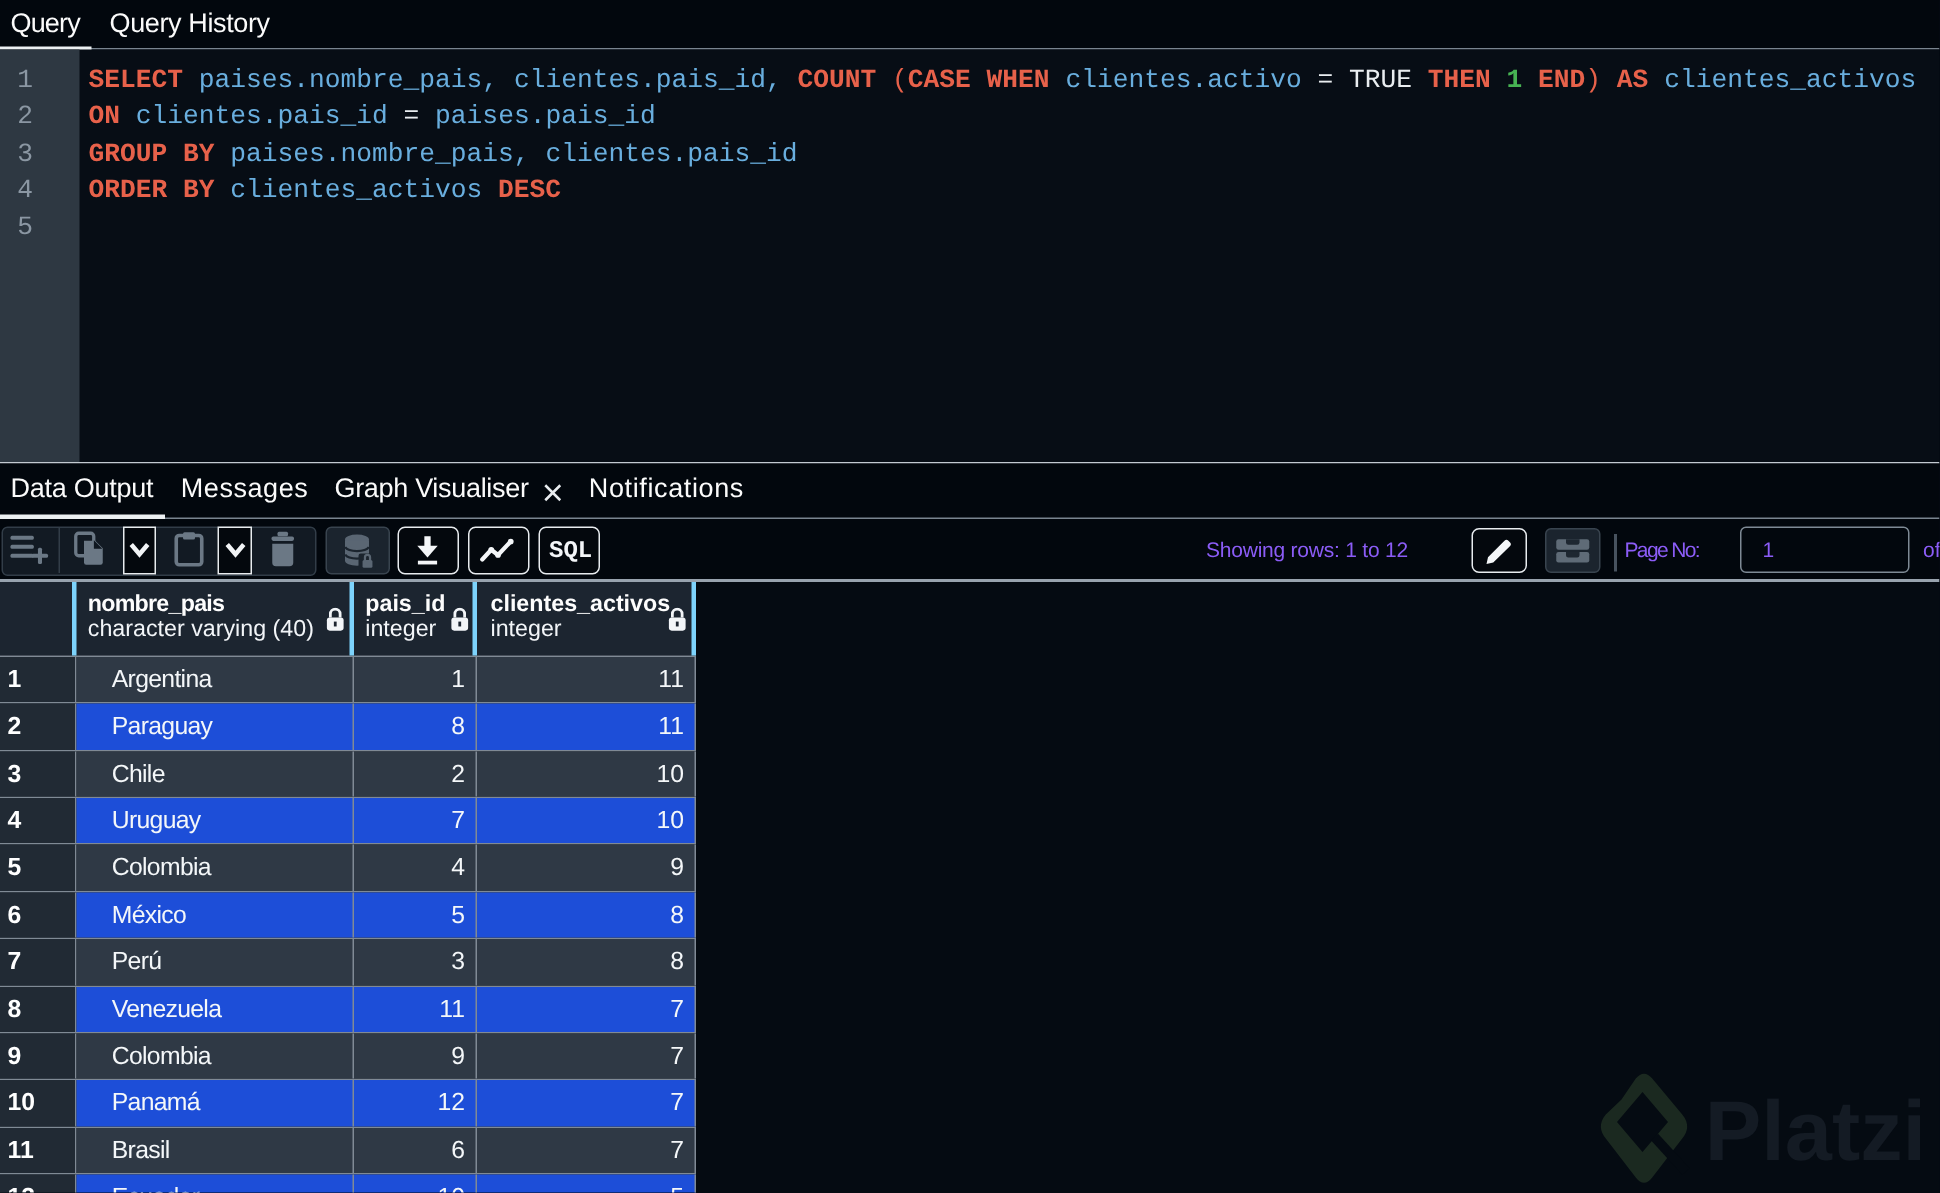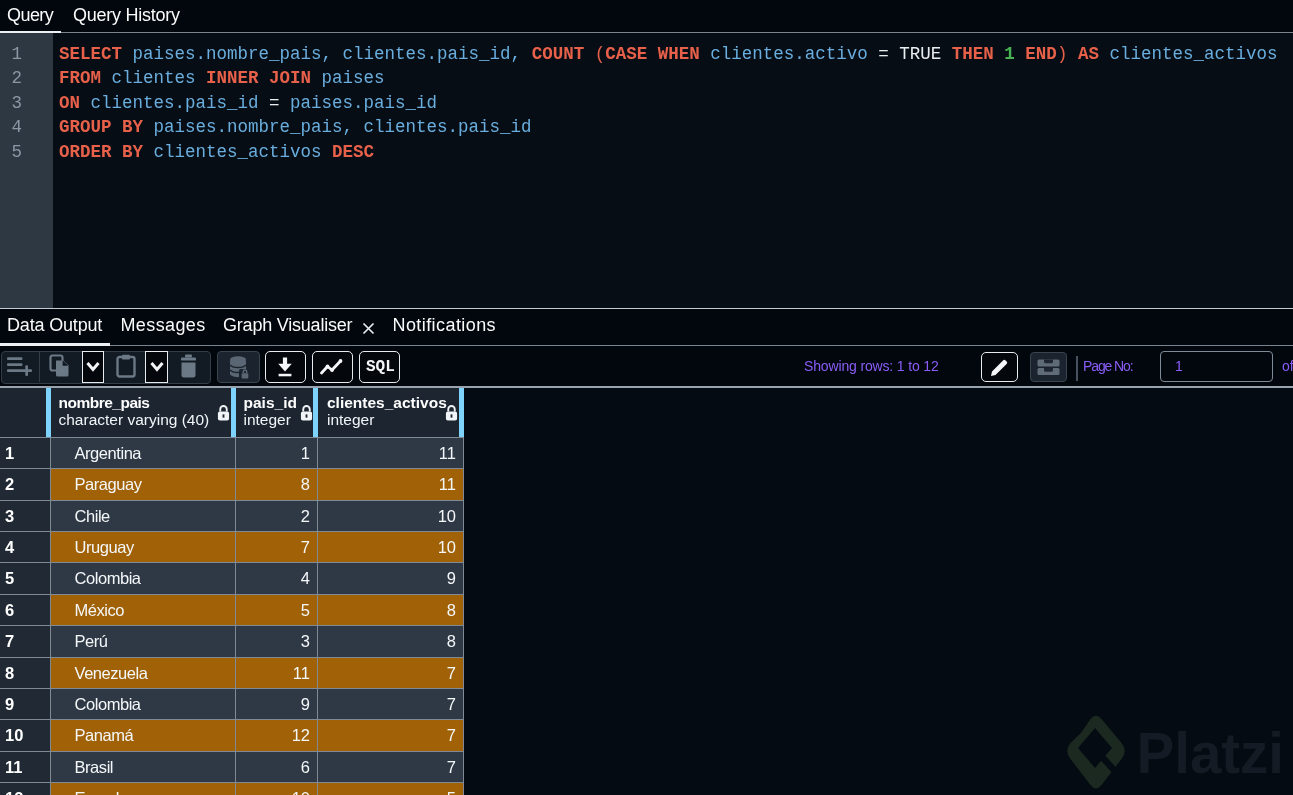--- a/index.html
+++ b/index.html
@@ -37,26 +37,26 @@
   #toolbar { position:absolute; top:346px; left:0; width:1293px; height:40px; background:#02070d; }
   .grp { position:absolute; top:4.5px; height:33px; border:1px solid #323d48; border-radius:4px; background:#121a23; }
   .btnw { position:absolute; top:5px; height:32px; border:1.5px solid #e8ecef; border-radius:5px; background:#04080d; }
   .btng { position:absolute; top:5px; height:32px; border:1px solid #39444f; border-radius:4px; background:#1b242e; }
   .lbl { position:absolute; font-size:14px; color:#8b5cf6; line-height:40px; }
 
   
   #gridline { position:absolute; top:385.8px; left:0; width:1293px; height:2px; background:#98a3ae; }
   #grid { position:absolute; top:387.8px; left:0; width:464px; }
   #ghead { height:49px; background:#1c2530; display:flex; }
-  .hc { border-right:5px solid #7dd3fc; padding-top:6px; position:relative; }
+  .hc { border-right:3px solid #7dd3fc; padding-top:6px; position:relative; }
   .hc .n { font-weight:bold; font-size:15.5px; line-height:17.5px; color:#fdfdfd; }
   .hc .ty { font-size:15.5px; line-height:17.5px; color:#f2f5f8; }
   .grow { height:31.4px; display:flex; border-top:1px solid #808a95; }
   .grow.odd  .c1,.grow.odd .c2,.grow.odd .c3 { background:#2f3945; }
-  .grow.even .c1,.grow.even .c2,.grow.even .c3 { background:#a16207; }
+  .grow.even .c1,.grow.even .c2,.grow.even .c3 { background:#1d4ed8; }
   .c0 { width:50.5px; background:#212a34; border-right:1px solid #808a95; font-weight:bold; font-size:16.5px; padding-left:5px; line-height:30.4px; }
   .c1 { width:185px; border-right:1px solid #808a95; padding-left:24px; font-size:16.5px; letter-spacing:-0.45px; line-height:30.4px; color:#f4f7f9; }
   .c2 { width:82.5px; border-right:1px solid #808a95; padding-right:7px; font-size:16.5px; line-height:30.4px; color:#f4f7f9; text-align:right; }
   .c3 { width:146px; border-right:1px solid #808a95; padding-right:7px; font-size:16.5px; line-height:30.4px; color:#f4f7f9; text-align:right; }
   .hc0 { width:50.5px; }
   .hc1 { width:185px; padding-left:8px; }
   .hc2 { width:82.5px; padding-left:8px; }
   .hc3 { width:146px; padding-left:9px; }
 </style>
 </head>
@@ -71,21 +71,20 @@
 
 <div id="editor">
   <div id="gutter"></div>
   <div id="gnums" class="gnum">1
 2
 3
 4
 5</div>
   <div id="code">
     <div class="codeline"><span class="kw">SELECT</span> <span class="id">paises.nombre_pais,</span> <span class="id">clientes.pais_id,</span> <span class="kw">COUNT</span> <span class="pr">(</span><span class="kw">CASE</span> <span class="kw">WHEN</span> <span class="id">clientes.activo</span> = TRUE <span class="kw">THEN</span> <span class="nm">1</span> <span class="kw">END</span><span class="pr">)</span> <span class="kw">AS</span> <span class="id">clientes_activos</span></div>
-    <div class="codeline"><span class="kw">FROM</span> <span class="id">clientes</span> <span class="kw">INNER JOIN</span> <span class="id">paises</span></div>
     <div class="codeline"><span class="kw">ON</span> <span class="id">clientes.pais_id</span> = <span class="id">paises.pais_id</span></div>
     <div class="codeline"><span class="kw">GROUP BY</span> <span class="id">paises.nombre_pais,</span> <span class="id">clientes.pais_id</span></div>
     <div class="codeline"><span class="kw">ORDER BY</span> <span class="id">clientes_activos</span> <span class="kw">DESC</span></div>
   </div>
 </div>
 <div id="split"></div>
 
 <div id="bottabs">
   <span class="t" style="left:7px;letter-spacing:-0.17px;">Data Output</span>
   <span class="t" style="left:120.5px;letter-spacing:0.38px;">Messages</span>

